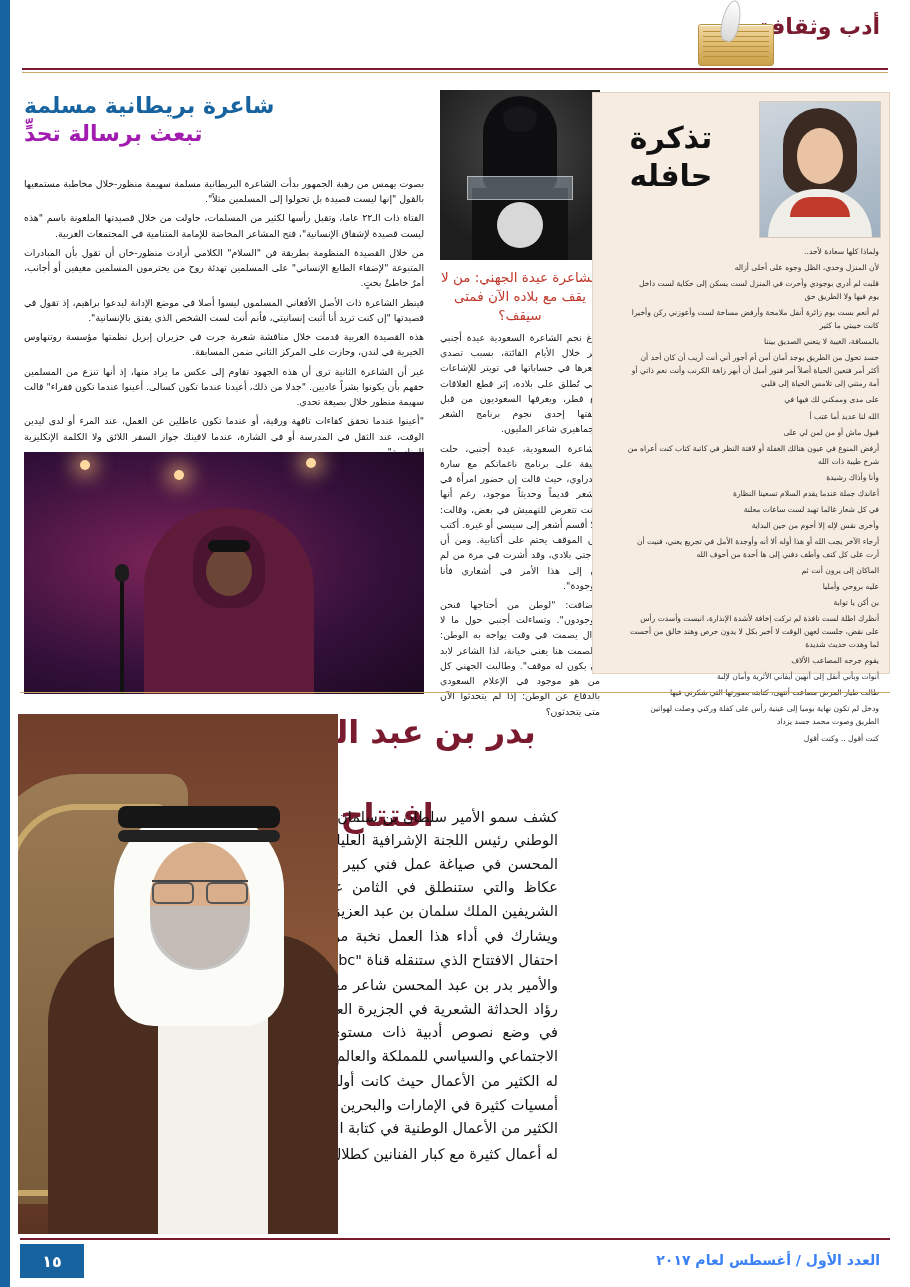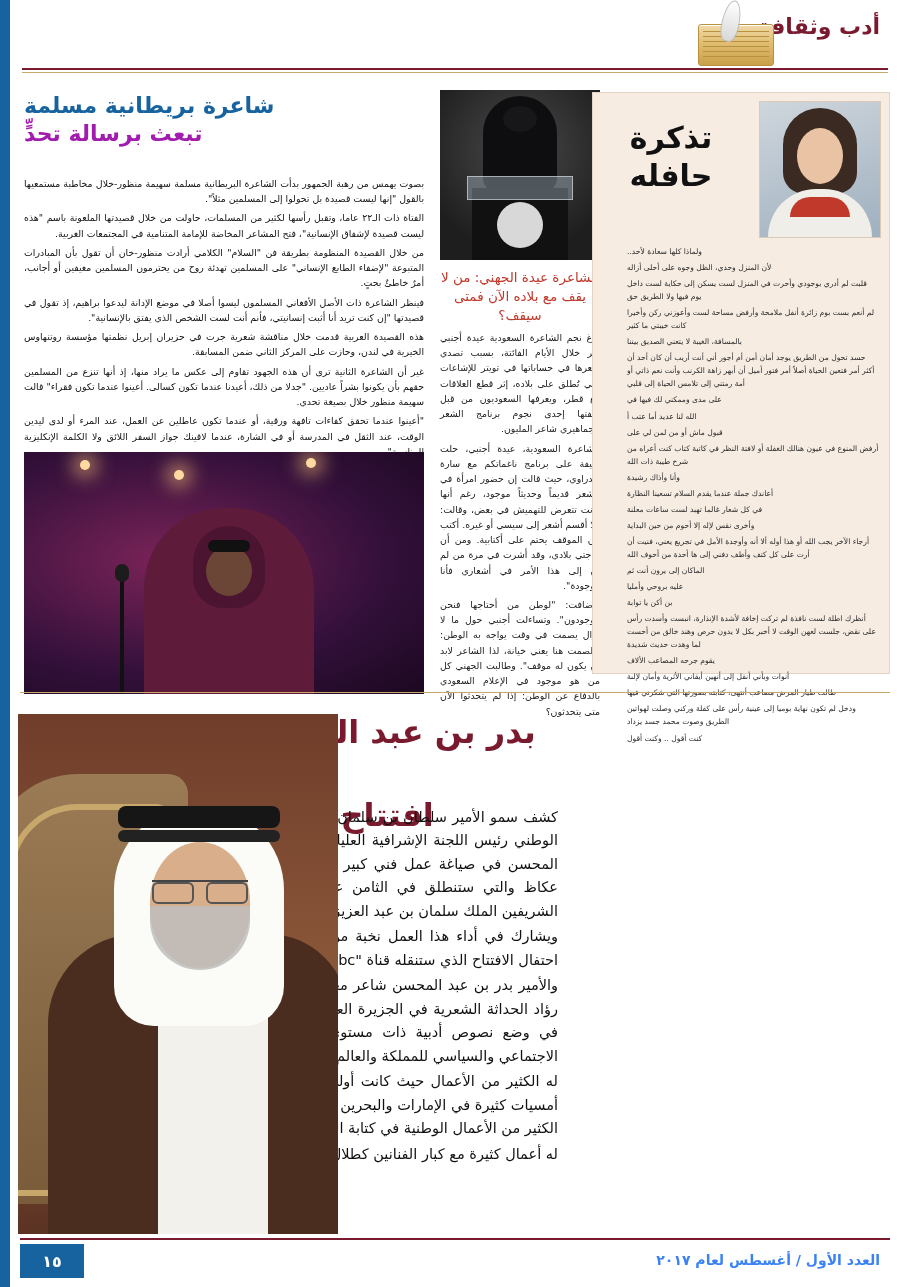--- a/index.html
+++ b/index.html
@@ -154,21 +154,21 @@
   .tz-photo .face{position:absolute;left:50%;top:26px;transform:translateX(-50%);width:46px;height:56px;background:#e9c3a4;border-radius:50%;}
   .tz-photo .body{position:absolute;left:50%;bottom:0;transform:translateX(-50%);width:104px;height:48px;background:#f0eee9;border-radius:52px 52px 0 0;}
   .tz-photo .scarf{position:absolute;left:50%;bottom:20px;transform:translateX(-50%);width:60px;height:20px;background:#c0392b;border-radius:30px 30px 0 0;}
 
   .tz-title{
     position:absolute;top:26px;left:12px;width:132px;
     text-align:center;font-weight:bold;font-size:30px;line-height:1.25;color:#111;
   }
   .tz-body{
     position:absolute;top:152px;right:10px;width:252px;
-    font-size:7.6px;line-height:1.72;direction:rtl;text-align:left;color:#2a2a2a;
+    font-size:7.6px;line-height:1.72;direction:rtl;text-align:right;color:#2a2a2a;
   }
   .tz-body p{margin:0 0 3px 0;}
 
   
   .mid-rule{position:absolute;top:692px;right:20px;width:870px;height:1px;background:#c9a96a;}
 
   
   .a2-headline{
     position:absolute;top:712px;right:352px;width:530px;
     color:#7a1a2e;font-weight:bold;font-size:32px;line-height:1.3;

